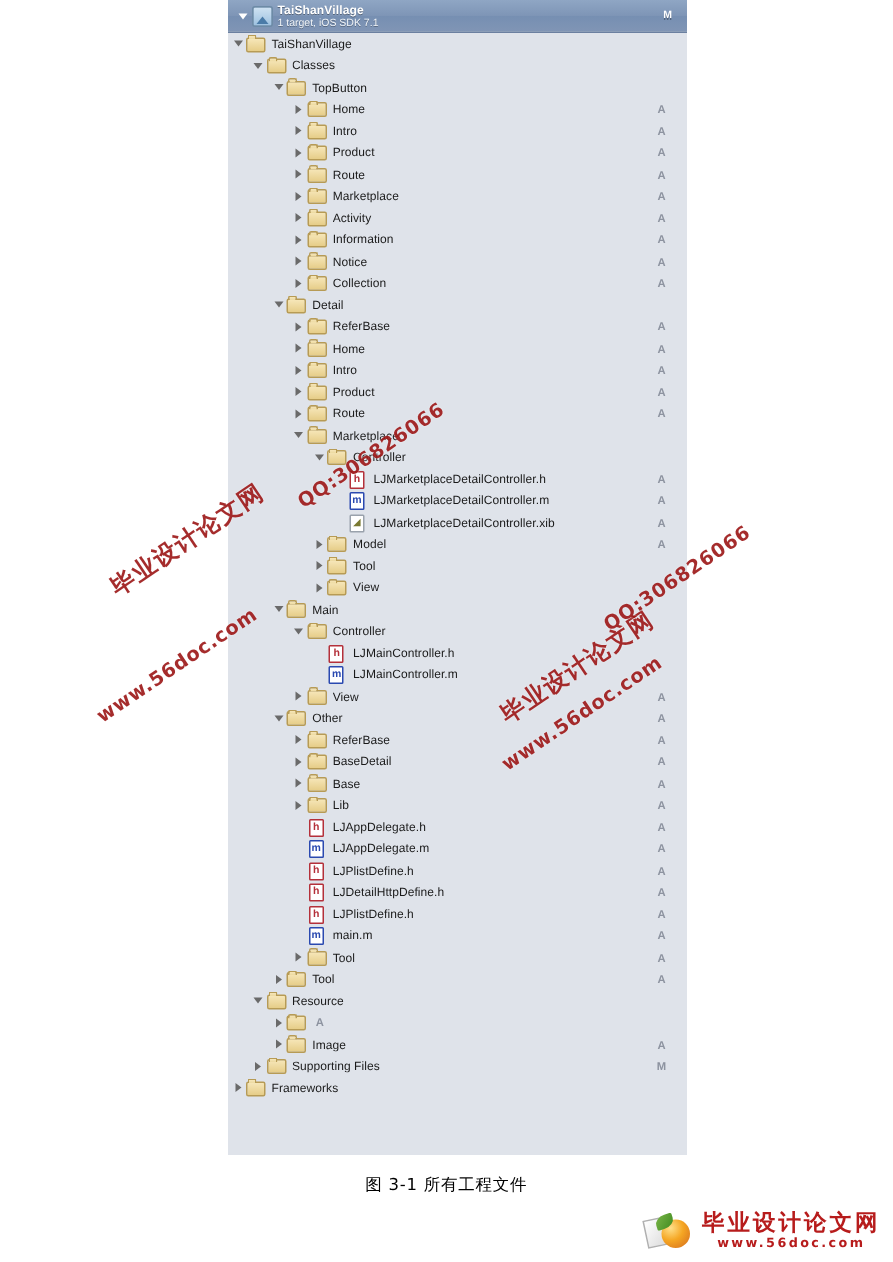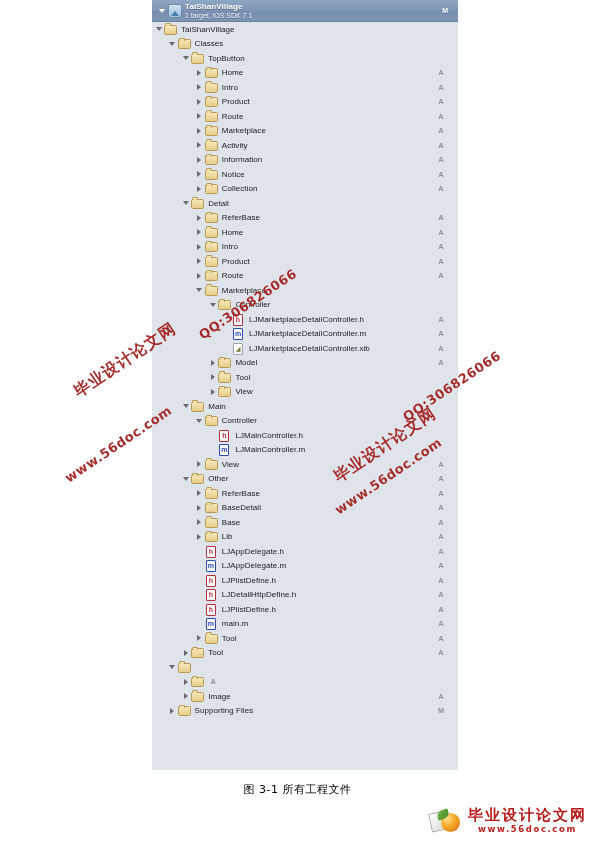--- a/index.html
+++ b/index.html
@@ -801,20 +801,21 @@
         <span class="status">A</span>
       </div>
       <div class="row">
         <span class="indent" style="width: 15.6px;"></span>
         <span class="twisty">
           <span class="tri-down"></span>
         </span>
         <span class="icon-wrap">
           <span class="folder"></span>
         </span>
+        <span class="label">Resource</span>
         <span class="status"></span>
       </div>
       <div class="row">
         <span class="indent" style="width: 29.2px;"></span>
         <span class="twisty">
           <span class="tri-right"></span>
         </span>
         <span class="icon-wrap">
           <span class="folder"></span>
         </span>
@@ -834,20 +835,31 @@
       <div class="row">
         <span class="indent" style="width: 15.6px;"></span>
         <span class="twisty">
           <span class="tri-right"></span>
         </span>
         <span class="icon-wrap">
           <span class="folder"></span>
         </span>
         <span class="label">Supporting Files</span>
         <span class="status">M</span>
+      </div>
+      <div class="row">
+        <span class="indent" style="width: 2px;"></span>
+        <span class="twisty">
+          <span class="tri-right"></span>
+        </span>
+        <span class="icon-wrap">
+          <span class="folder"></span>
+        </span>
+        <span class="label">Frameworks</span>
+        <span class="status"></span>
       </div>
     </div>
 </div>
 
 <div class="watermark wm-cn" id="wm1-cn">毕业设计论文网</div>
 <div class="watermark wm-qq" id="wm1-qq">QQ:306826066</div>
 <div class="watermark wm-url" id="wm1-url">www.56doc.com</div>
 
 <div class="watermark wm-cn" id="wm2-cn">毕业设计论文网</div>
 <div class="watermark wm-qq" id="wm2-qq">QQ:306826066</div>

